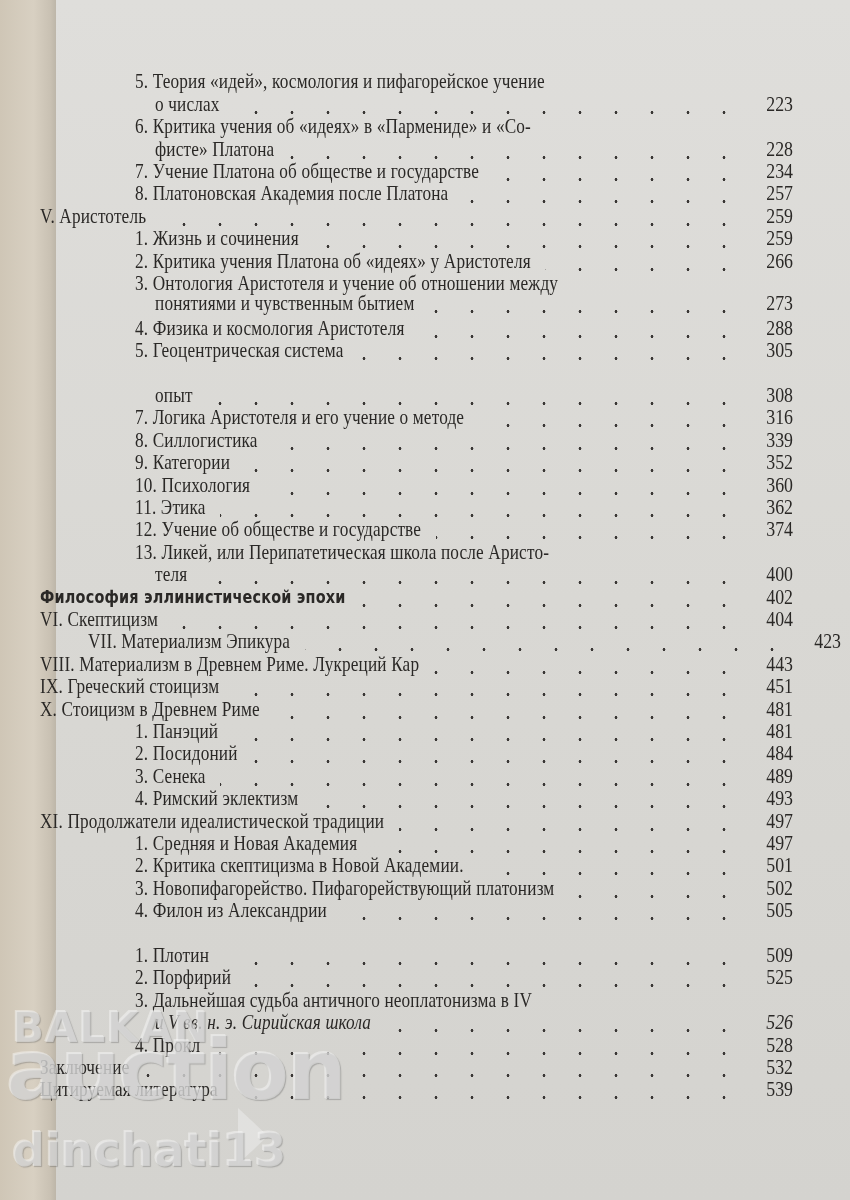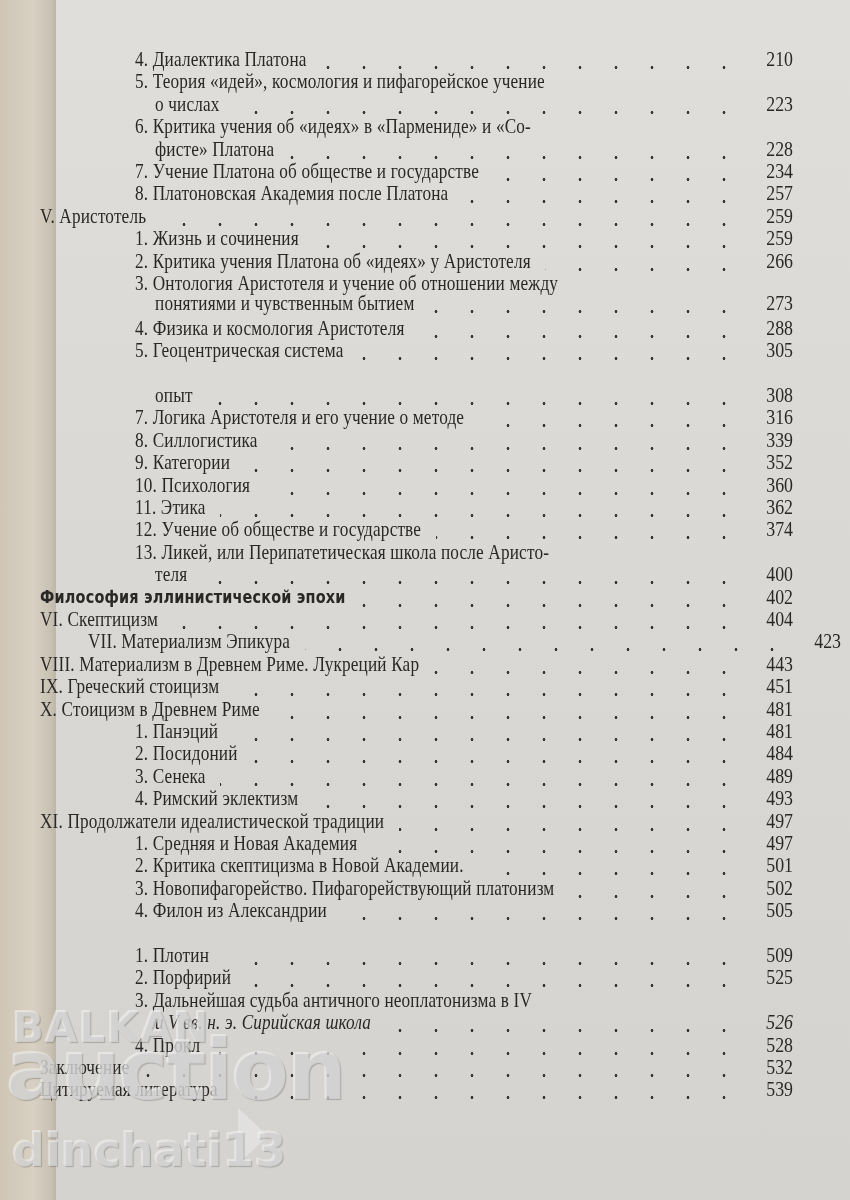--- a/index.html
+++ b/index.html
@@ -55,25 +55,20 @@
       border-left:30px solid rgba(235,235,235,0.55);
     }
   </style>
 </head>
 <body>
 
 <div class="spine"></div>
 <div class="page"></div>
 
 <div class="toc" id="toc">
-    <div class="row" style="top: 48px;">
-      <span class="txt" style="left: 135px;">4. Диалектика Платона</span>
-      <span class="dots" style="left: 321px; width: 427px;"></span>
-      <span class="pg">210</span>
-    </div>
     <div class="row" style="top: 70.4px;">
       <span class="txt" style="left: 135px;">5. Теория «идей», космология и пифагорейское учение</span>
     </div>
     <div class="row" style="top: 92.8px;">
       <span class="txt" style="left: 155px;">о числах</span>
       <span class="dots" style="left: 234px; width: 514px;"></span>
       <span class="pg">223</span>
     </div>
     <div class="row" style="top: 115.2px;">
       <span class="txt" style="left: 135px;">6. Критика учения об «идеях» в «Пармениде» и «Со-</span>

